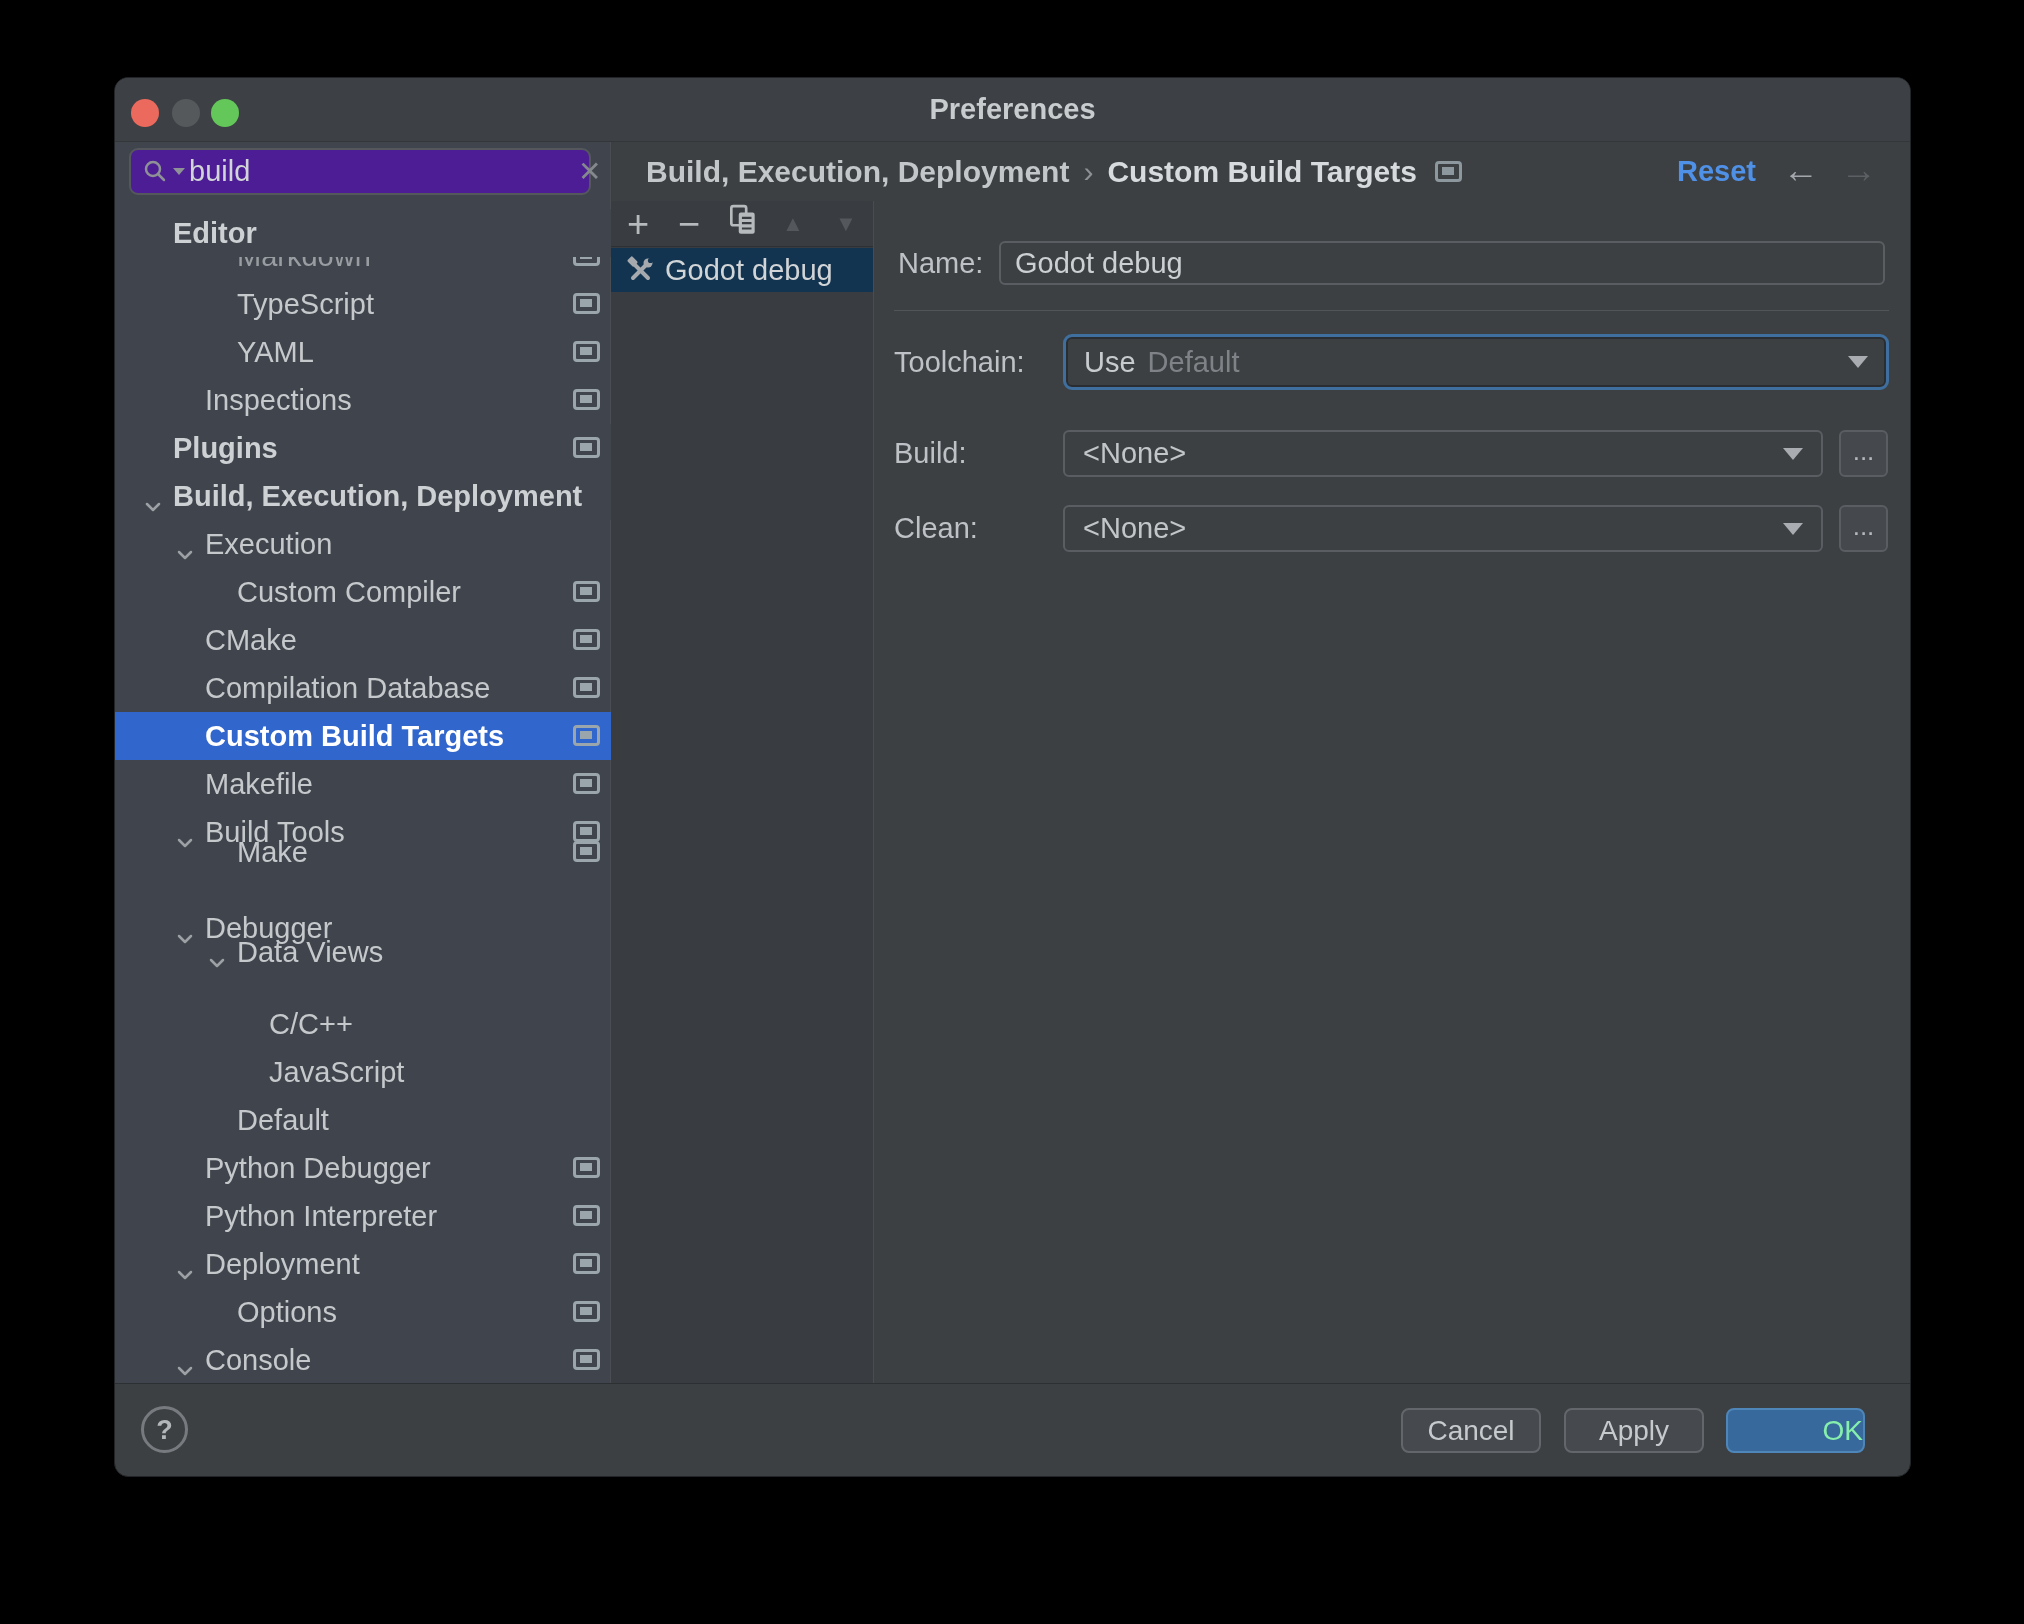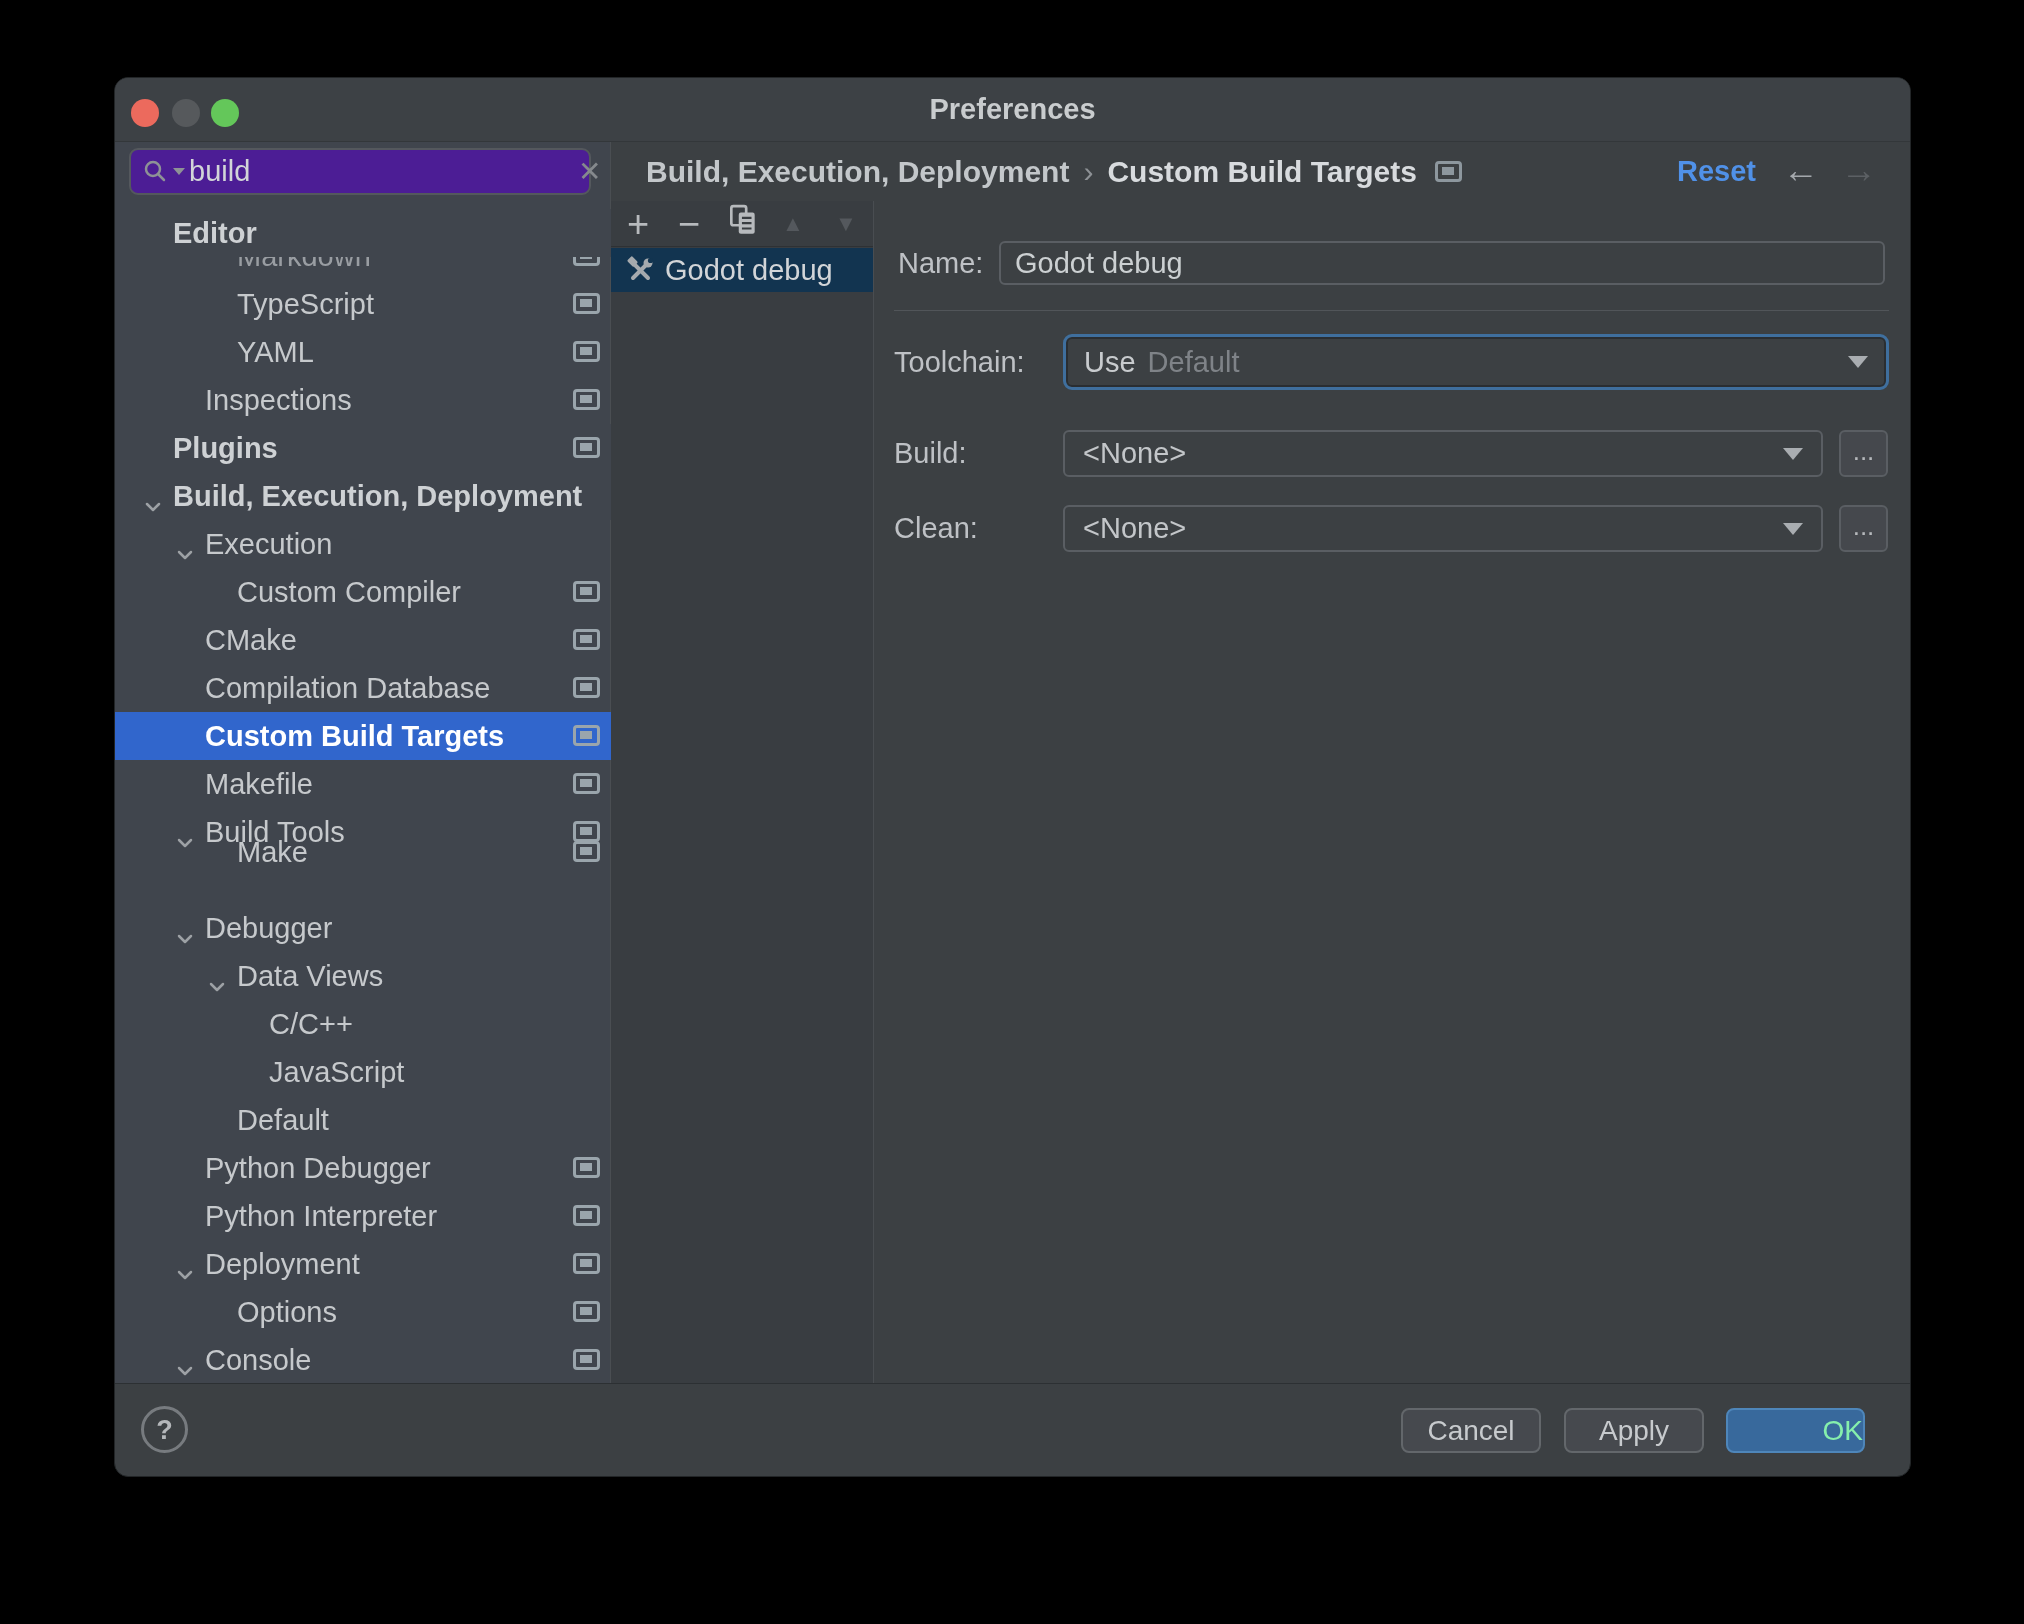--- a/index.html
+++ b/index.html
@@ -178,21 +178,21 @@
         <div class="tree-row" style="top: 750px;">
           <span class="lbl" style="left: 122px;">Make</span>
           <span class="page-icon"></span>
         </div>
         <div class="tree-row" style="top: 826px;">
           <span class="chev" style="left: 58px;"><svg width="24" height="24" viewBox="0 0 24 24">
               <path d="M6 9 L12 15 L18 9" fill="none" stroke="#9da1a5" stroke-width="2.5" stroke-linecap="round" stroke-linejoin="round"></path>
             </svg></span>
           <span class="lbl" style="left: 90px;">Debugger</span>
         </div>
-        <div class="tree-row" style="top: 874px; padding-left: 46px;">
+        <div class="tree-row" style="top: 850px; padding-left: 46px;">
           <span class="chev" style="left: 90px;"><svg width="24" height="24" viewBox="0 0 24 24">
               <path d="M6 9 L12 15 L18 9" fill="none" stroke="#9da1a5" stroke-width="2.5" stroke-linecap="round" stroke-linejoin="round"></path>
             </svg></span>
           <span class="lbl" style="left: 122px;">Data Views</span>
         </div>
         <div class="tree-row" style="top: 922px;">
           <span class="lbl" style="left: 154px;">C/C++</span>
         </div>
         <div class="tree-row" style="top: 970px;">
           <span class="lbl" style="left: 154px;">JavaScript</span>

